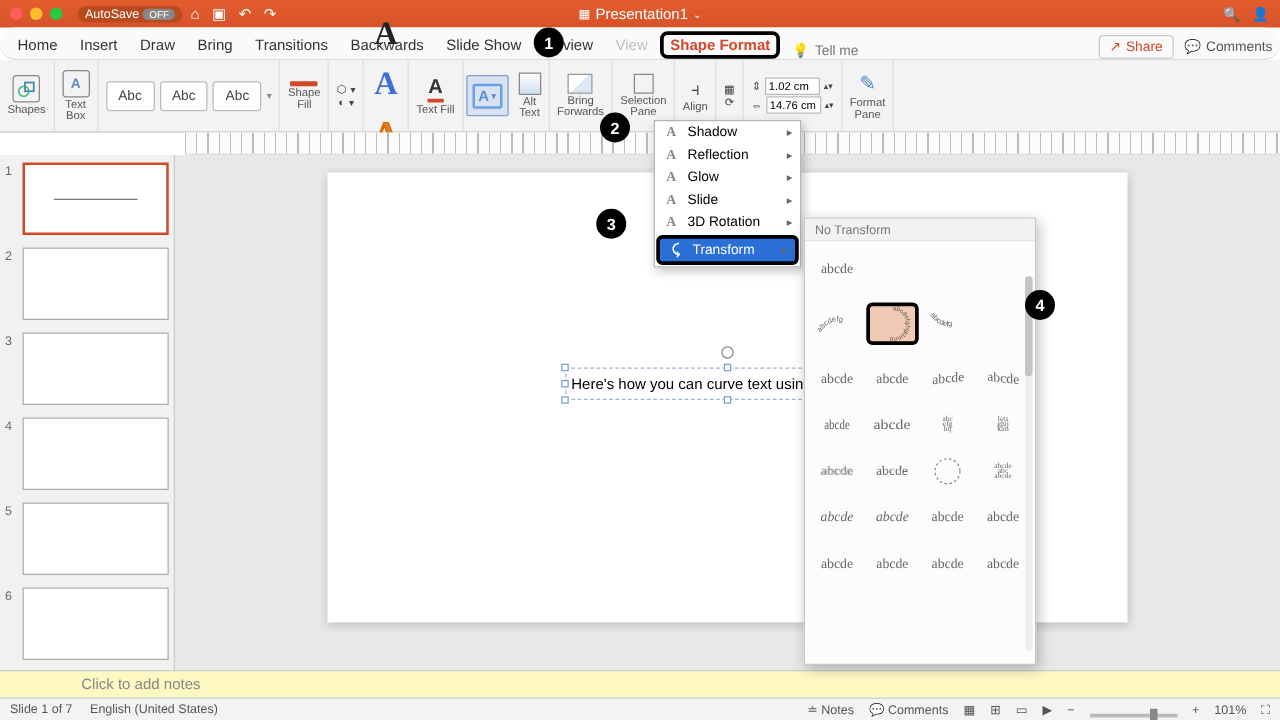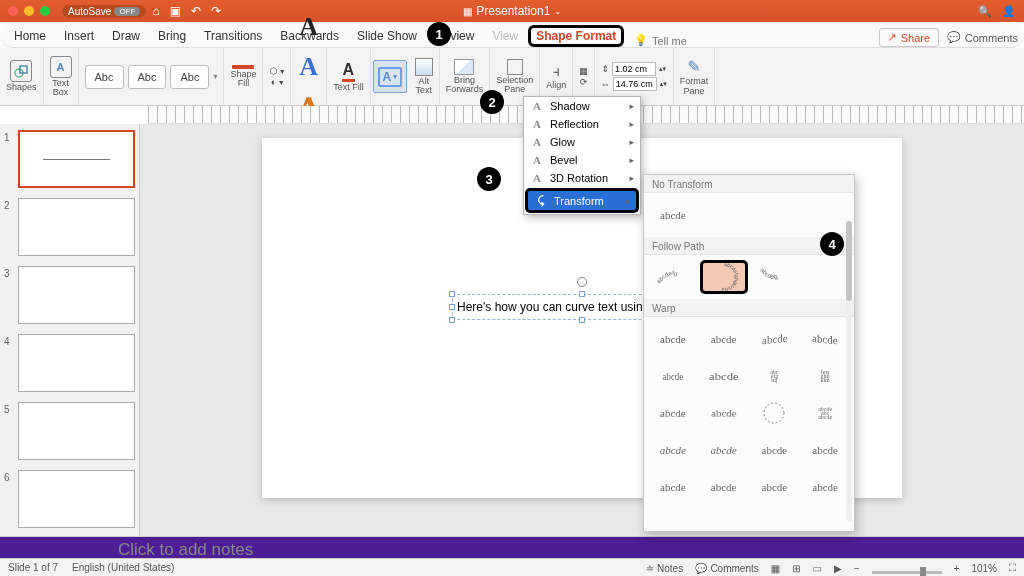--- a/index.html
+++ b/index.html
@@ -57,37 +57,37 @@
 .canvas-wrap { flex:1; background:#e8e8e8; display:flex; justify-content:center; padding-top:14px; position:relative;}
 .canvas { width:640px; height:360px; background:#fff; box-shadow:0 2px 8px rgba(0,0,0,.2); position:relative;}
 .textbox { position:absolute; left:190px; top:156px; width:260px; height:26px; border:1px dashed #9cb4d8; background:#fff; display:flex; align-items:center; padding:0 4px; font-size:12px;}
 .handle { position:absolute; width:6px; height:6px; background:#fff; border:1px solid #7aa0d4;}
 .rot { position:absolute; width:10px; height:10px; border:1px solid #888; border-radius:50%; background:#fff; left:50%; top:-18px; transform:translateX(-50%);}
 .h-tl{top:-4px;left:-4px}.h-tr{top:-4px;right:-4px}.h-bl{bottom:-4px;left:-4px}.h-br{bottom:-4px;right:-4px}
 .h-ml{top:50%;left:-4px;transform:translateY(-50%)}.h-mr{top:50%;right:-4px;transform:translateY(-50%)}
 .h-mt{left:50%;top:-4px;transform:translateX(-50%)}.h-mb{left:50%;bottom:-4px;transform:translateX(-50%)}
 
 
-.notes { height:22px; border-top:1px solid #ccc; background:#4c1d95; padding:3px 12px 0 118px; font-size:17px; color:#888;}
+.notes { height:22px; border-top:1px solid #ccc; background:#fef9c3; padding:3px 12px 0 65px; font-size:12px; color:#888;}
 .status { height:18px; background:#f3f3f3; border-top:1px solid #ccc; display:flex; align-items:center; font-size:10px; color:#555; padding:0 8px; gap:14px;}
 .status .right { margin-left:auto; display:flex; gap:12px; align-items:flex-end;}
 .zoom-slider{ width:70px; height:3px; background:#bbb; position:relative;}
 .zoom-slider::after{content:""; position:absolute; width:6px;height:10px;background:#888;top:-4px;left:48px;}
 
 
 .submenu { position:absolute; left:523px; top:96px; width:118px; background:#fff; border:1px solid #b5b5b5; box-shadow:2px 3px 8px rgba(0,0,0,.25); font-size:11px; z-index:10;}
 .submenu .si { display:flex; align-items:center; gap:6px; padding:3px 6px; position:relative;}
 .submenu .si .aic { width:14px; text-align:center; font-weight:bold; color:#888; font-family:serif;}
 .submenu .si::after { content:"▸"; position:absolute; right:6px; color:#666; font-size:9px;}
 .submenu .si.sel { background:#2a6fd6; color:#fff; }
 .submenu .si.sel .aic{ color:#fff;}
 .submenu .boxed { border:3px solid #000; border-radius:5px; margin:1px;}
 
 
-.gallery { position:absolute; left:643px; top:174px; width:212px; height:358px; background:#fcfcfc; border:1px solid #c7c7c7; box-shadow:2px 3px 10px rgba(0,0,0,.25); z-index:11; overflow:hidden; font-size:10px; color:#777;}
+.gallery { position:absolute; left:643px; top:174px; width:186px; height:358px; background:#fcfcfc; border:1px solid #c7c7c7; box-shadow:2px 3px 10px rgba(0,0,0,.25); z-index:11; overflow:hidden; font-size:10px; color:#777;}
 .gallery .sec { padding:4px 8px 2px; background:#f2f2f2; border-bottom:1px solid #e3e3e3; font-size:10px;}
 .gallery .items { display:grid; grid-template-columns:repeat(4,1fr); gap:3px; padding:5px;}
 .gallery .it { height:34px; border:1px solid transparent; display:flex; align-items:center; justify-content:center; font-size:11px; color:#666; font-family:serif;}
 .gallery .it.one { grid-column:1; }
 .gallery .it.box { border:3px solid #000; border-radius:5px; background:#f2c9b5;}
 .scrollbar { position:absolute; right:2px; top:46px; width:6px; height:300px; background:#eee; border-radius:3px;}
 .scrollbar::after{ content:""; position:absolute; top:0; width:6px; height:80px; background:#c4c4c4; border-radius:3px;}
 
 
 .badge { position:absolute; width:24px; height:24px; border-radius:50%; background:#000; color:#fff; font-weight:bold; display:flex; align-items:center; justify-content:center; font-size:13px; z-index:30;}
@@ -331,39 +331,38 @@
   <div class="si">
       <span class="aic">A</span>
       <span>Reflection</span>
     </div>
   <div class="si">
       <span class="aic">A</span>
       <span>Glow</span>
     </div>
   <div class="si">
       <span class="aic">A</span>
-      <span>Bevel</span>
+      <span>Slide</span>
     </div>
   <div class="si">
       <span class="aic">A</span>
       <span>3D Rotation</span>
     </div>
   <div class="si sel boxed">
       <span class="aic">⤹</span>
       <span>Transform</span>
     </div>
 </div>
 
 <div class="gallery">
   <div class="scrollbar"></div>
   <div class="sec">No Transform</div>
   <div class="items">
       <div class="it one">abcde</div>
     </div>
-  <div class="sec">Follow Path</div>
   <div class="items">
     <div class="it">
         <svg width="32" height="26">
           <path id="p1" d="M2 20 Q16 2 30 20" fill="none"></path>
           <text font-size="6" fill="#666"><textPath href="#p1">abcdefg</textPath></text>
         </svg>
       </div>
     <div class="it box">
         <svg width="30" height="30">
           <defs>
@@ -373,21 +372,20 @@
         </svg>
       </div>
     <div class="it">
         <svg width="32" height="26">
           <path id="p2" d="M2 6 Q16 24 30 6" fill="none"></path>
           <text font-size="6" fill="#666"><textPath href="#p2">abcdefg</textPath></text>
         </svg>
       </div>
     <div class="it" style="opacity:0"></div>
   </div>
-  <div class="sec">Warp</div>
   <div class="items">
     <div class="it">abcde</div>
       <div class="it">abcde</div>
       <div class="it" style="transform:skewY(-6deg)">abcde</div>
       <div class="it" style="transform:skewY(6deg)">abcde</div>
     <div class="it" style="transform:scaleX(.8)">abcde</div>
       <div class="it" style="transform:scaleX(1.15)">abcde</div>
       <div class="it" style="line-height:.7;font-size:6px;text-align:center">abc<br>efg<br>hij</div>
       <div class="it" style="line-height:.7;font-size:6px;text-align:center">fets<br>ghij<br>klm</div>
     <div class="it" style="transform:perspective(40px) rotateX(20deg)">abcde</div>

